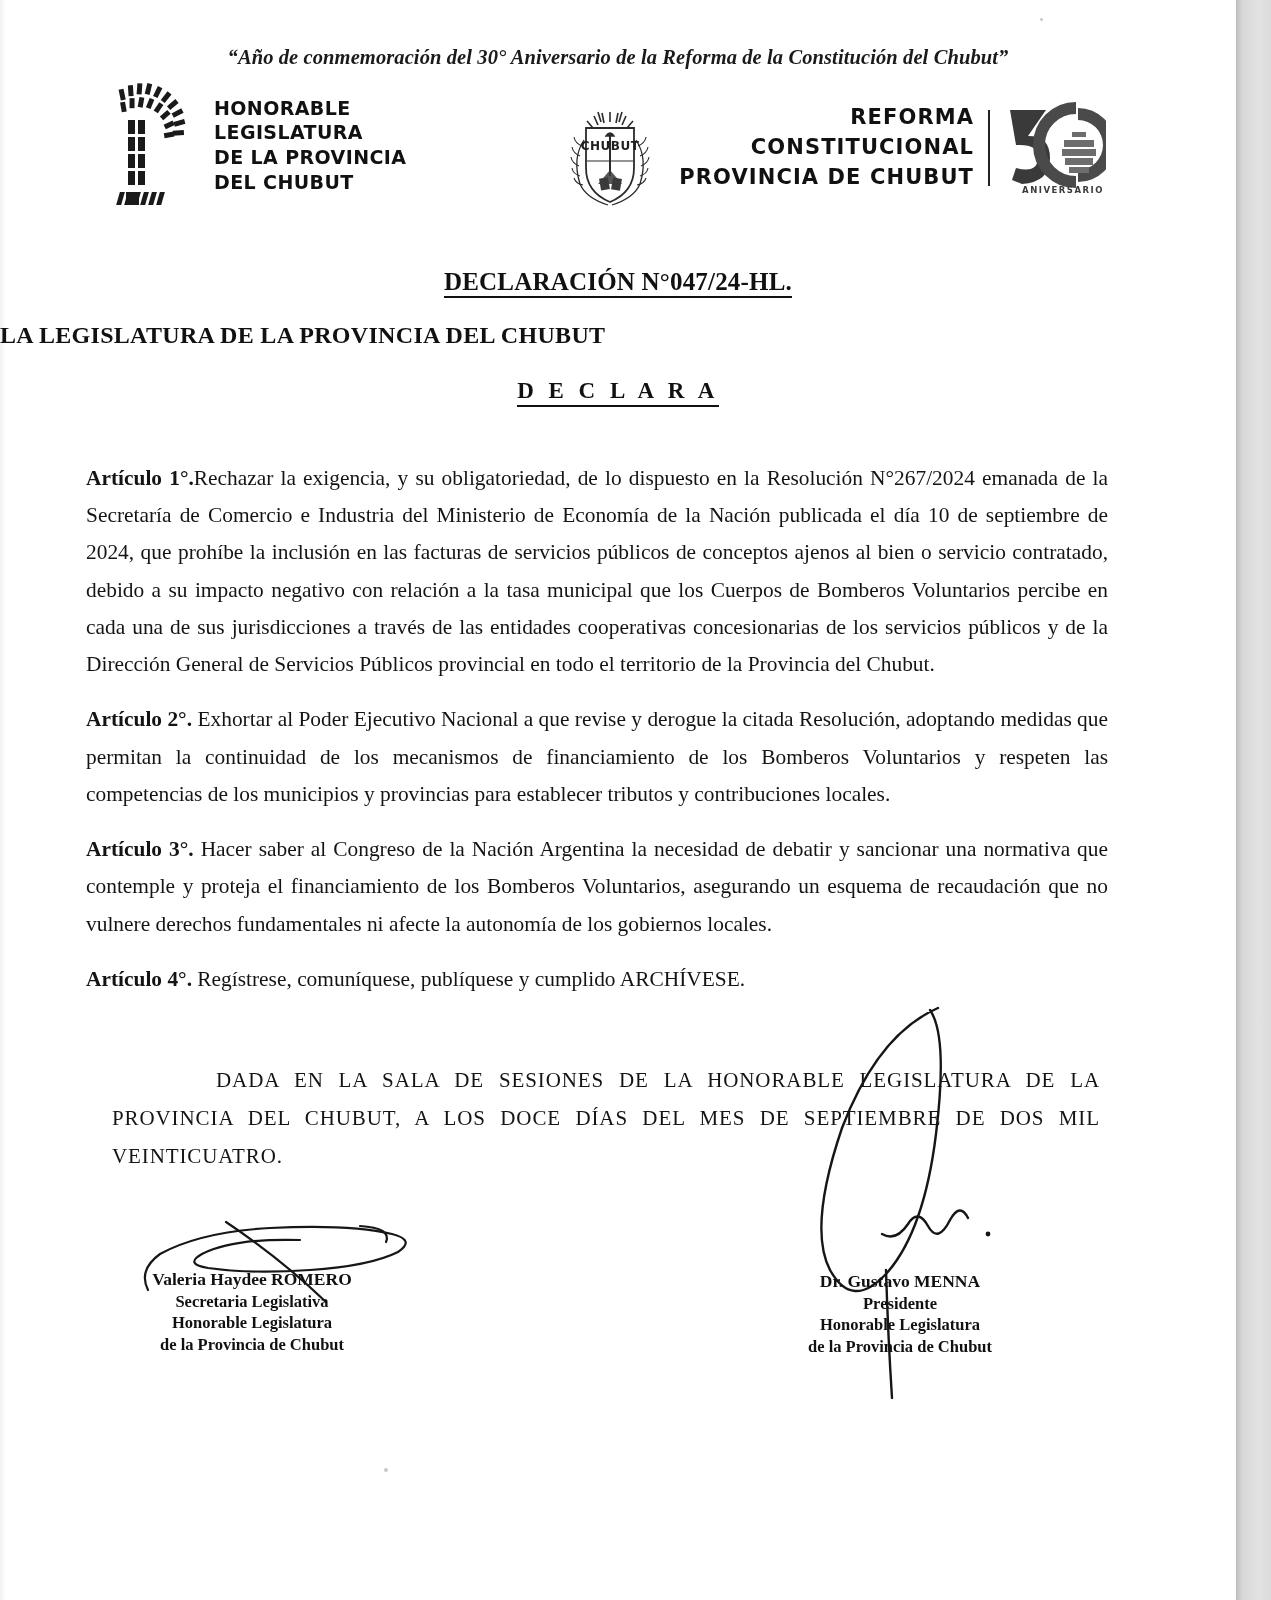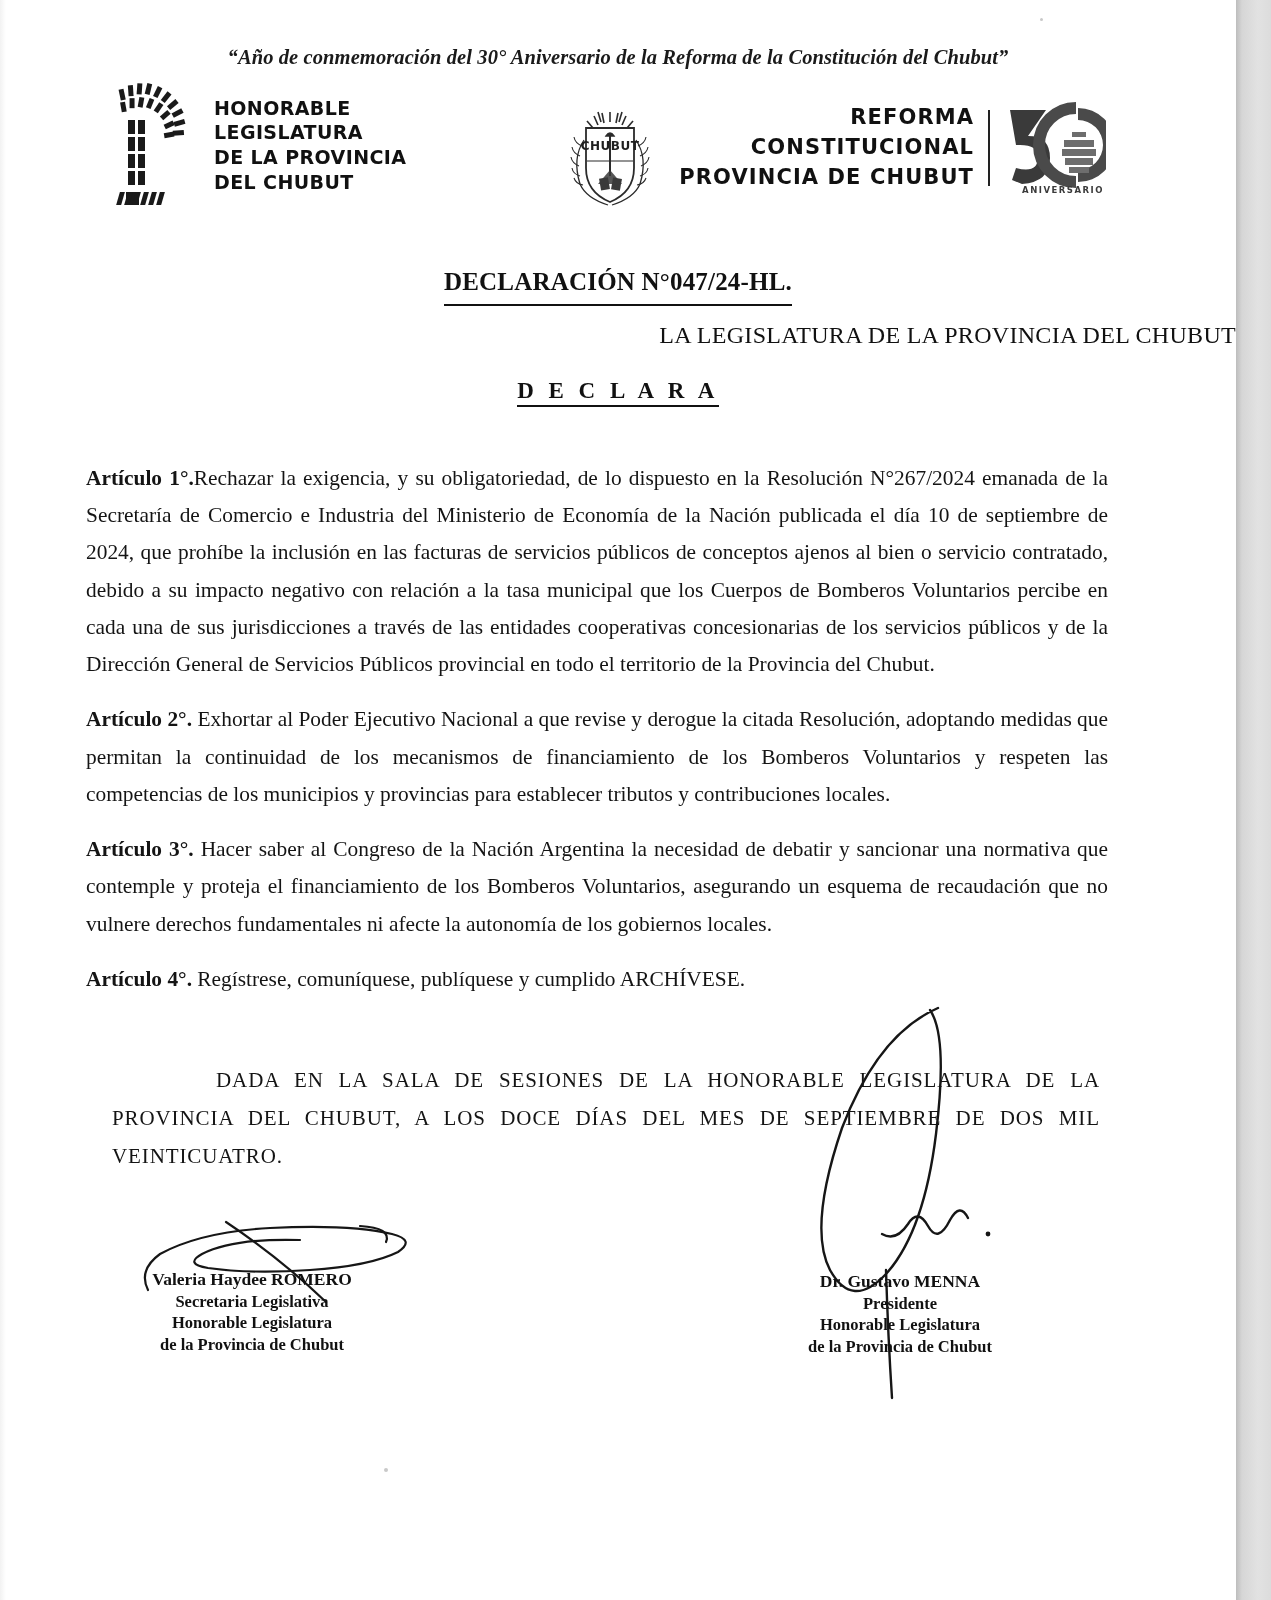--- a/index.html
+++ b/index.html
@@ -135,29 +135,29 @@
     top: 268px;
     width: 1236px;
     text-align: center;
     font-weight: 700;
     font-size: 25px;
     letter-spacing: 0.2px;
     color: #111;
   }
   .title-decl span.u {
     border-bottom: 2px solid #111;
-    padding-bottom: 9px;
+    padding-bottom: 1px;
   }
   .title-legis {
     position: absolute;
     left: 0;
     top: 322px;
     width: 1236px;
-    text-align: right;
-    font-weight: 400;
+    text-align: left;
+    font-weight: 700;
     font-size: 24px;
     letter-spacing: 0.3px;
     color: #111;
   }
   .title-declara {
     position: absolute;
     left: 0;
     top: 378px;
     width: 1236px;
     text-align: center;

